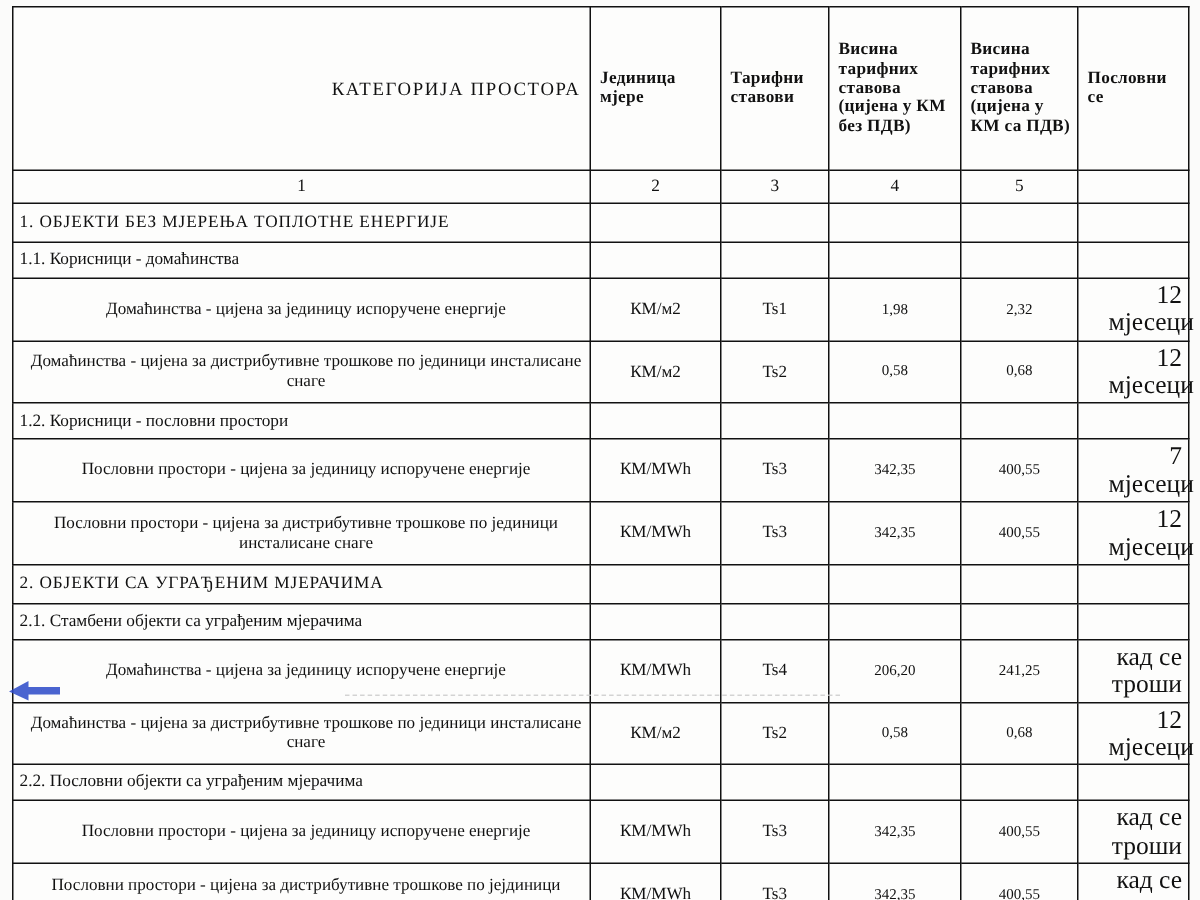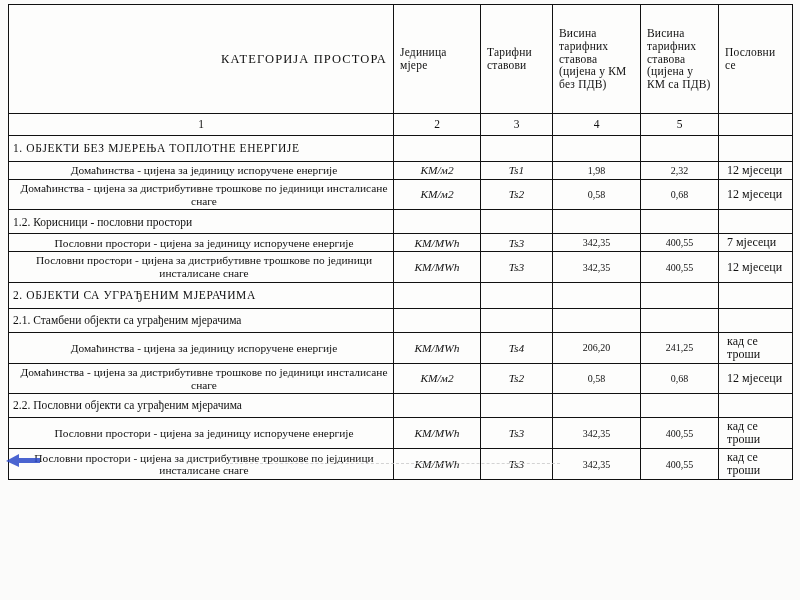--- a/index.html
+++ b/index.html
@@ -59,20 +59,21 @@
     vertical-align: middle;
     text-align: right;
     letter-spacing: 1.1px;
     font-size: 12.5px;
     padding: 0 6px;
   }
   .hdr-stack {
     display: block;
     text-align: left;
     padding-left: 2px;
+    font-weight: bold;
   }
   .numrow td {
     text-align: center;
     height: 17px;
     font-size: 11.5px;
     font-style: normal;
   }
   .numrow td.firstnum {
     text-align: center;
   }
@@ -94,31 +95,30 @@
     font-size: 11.8px;
   }
   .data-row td.desc {
     padding-left: 10px;
     text-align: center;
     font-size: 11.4px;
   }
   .data-row td.unit,
   .data-row td.tarif {
     text-align: center;
-    font-style: italic;
     font-size: 11.4px;
   }
   .data-row td.num {
     text-align: center;
     font-size: 10px;
   }
   .data-row td.bill {
-    text-align: left;
-    padding-left: 8px;
-    font-size: 12px;
+    text-align: right;
+    padding-left: 20px;
+    font-size: 17px;
     line-height: 1.08;
   }
   .twoline { line-height: 1.16; }
   .justify-desc {
     text-align: justify;
     padding-left: 14px;
     padding-right: 6px;
   }
   
   #blue-arrow {
@@ -186,20 +186,28 @@
 
       <tr class="section-row">
         <td>1. ОБЈЕКТИ БЕЗ МЈЕРЕЊА ТОПЛОТНЕ ЕНЕРГИЈЕ</td>
         <td class="empty"></td>
         <td class="empty"></td>
         <td class="empty"></td>
         <td class="empty"></td>
         <td class="empty"></td>
       </tr>
 
+      <tr class="sub-row">
+        <td>1.1. Корисници - домаћинства</td>
+        <td></td>
+        <td></td>
+        <td></td>
+        <td></td>
+        <td></td>
+      </tr>
 
       <tr class="data-row">
         <td class="desc justify-desc twoline">Домаћинства - цијена за јединицу испоручене енергије</td>
         <td class="unit">КМ/м2</td>
         <td class="tarif">Ts1</td>
         <td class="num">1,98</td>
         <td class="num">2,32</td>
         <td class="bill">12 мјесеци</td>
       </tr>
 

